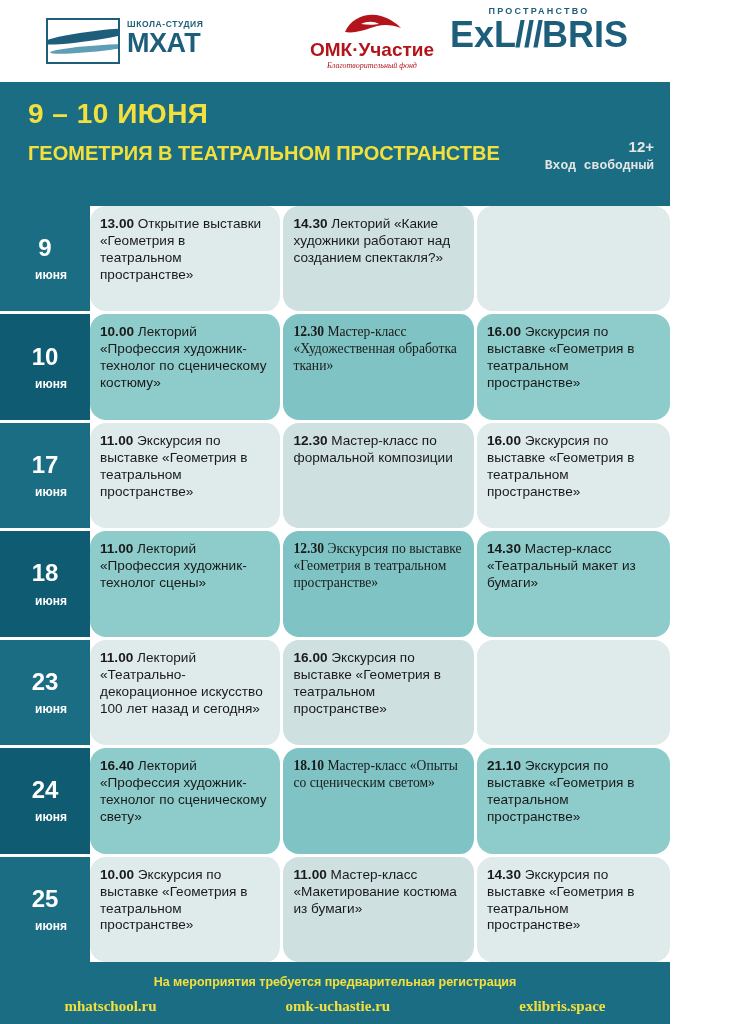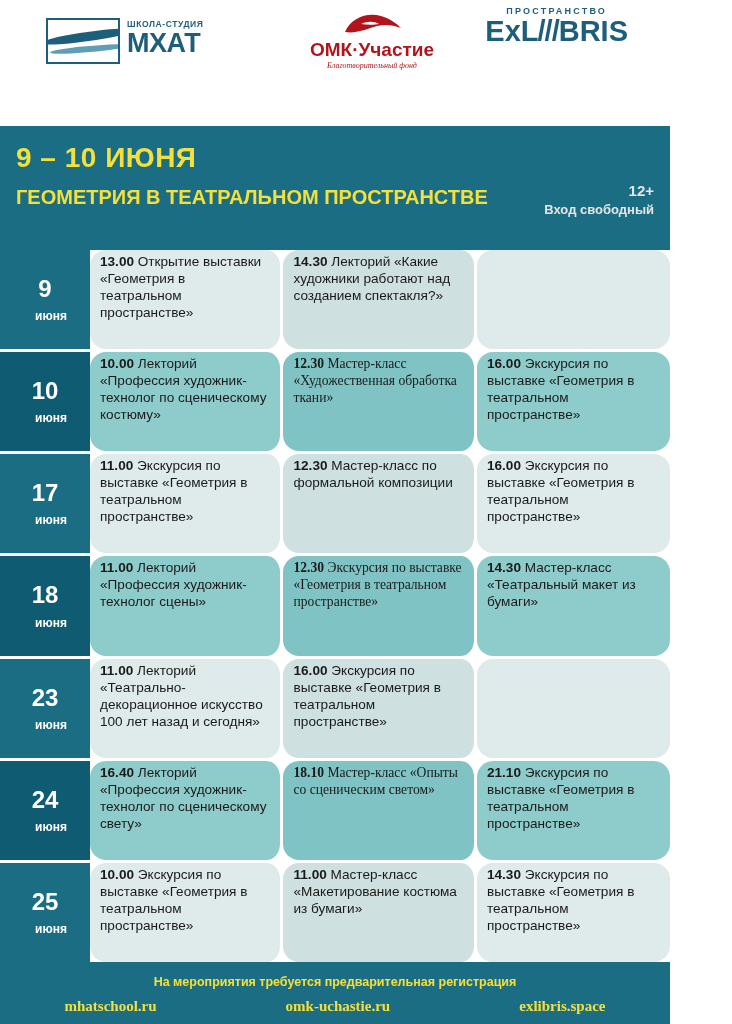--- a/index.html
+++ b/index.html
@@ -110,41 +110,40 @@
     top: 6px;
     text-align: center;
   }
   .ex-small {
     font-size: 9px;
     letter-spacing: 2.2px;
     color: #1d5f7a;
     font-weight: bold;
   }
   .ex-big {
-    font-size: 29px;
+    font-size: 36px;
     font-weight: bold;
     color: #1d5f7a;
     letter-spacing: 0px;
     line-height: 1;
     margin-top: 1px;
     white-space: nowrap;
   }
   .ex-big .bars {
     letter-spacing: -1px;
     color: #1d5f7a;
   }
 
   
   .title-block {
     background: #1b6d84;
     color: #ffffff;
-    padding: 16px 0 14px 16px;
+    padding: 16px 0 14px 28px;
     position: relative;
     flex: 0 0 124px;
-    margin-top: 44px;
   }
   .dates {
     font-size: 28px;
     font-weight: bold;
     color: #f4e03c;
     letter-spacing: 0.5px;
   }
   .subject {
     margin-top: 12px;
     font-size: 20px;
@@ -161,20 +160,21 @@
     color: #e5e5e5;
   }
   .age {
     font-size: 15px;
     font-weight: bold;
   }
   .free {
     font-size: 13px;
     font-weight: bold;
     margin-top: 3px;
+    font-family: Liberation Mono, monospace;
   }
 
   
   .schedule {
     flex: 1 1 auto;
     display: flex;
     flex-direction: column;
   }
   .row {
     display: flex;
@@ -191,21 +191,21 @@
     flex-direction: column;
     justify-content: center;
     align-items: center;
     font-weight: bold;
   }
   .day .num { font-size: 24px; line-height: 1.05; }
   .day .mon { font-size: 12px; margin-top: 8px; margin-left: 12px; }
 
   .cell {
     flex: 1 1 33.33%;
-    padding: 4px 10px 8px 10px;
+    padding: 10px 10px 8px 10px;
     border-right: 3px solid #ffffff;
     font-size: 13.6px;
     line-height: 1.25;
     color: #1a1a1a;
     overflow: hidden;
     border-radius: 16px;
   }
   .cell:last-child { border-right: none; }
   .cell .t { font-weight: bold; }
 

